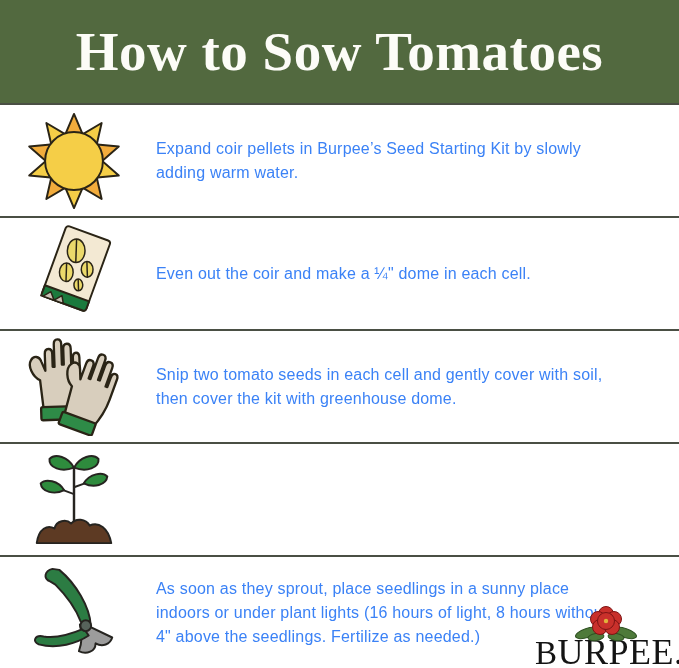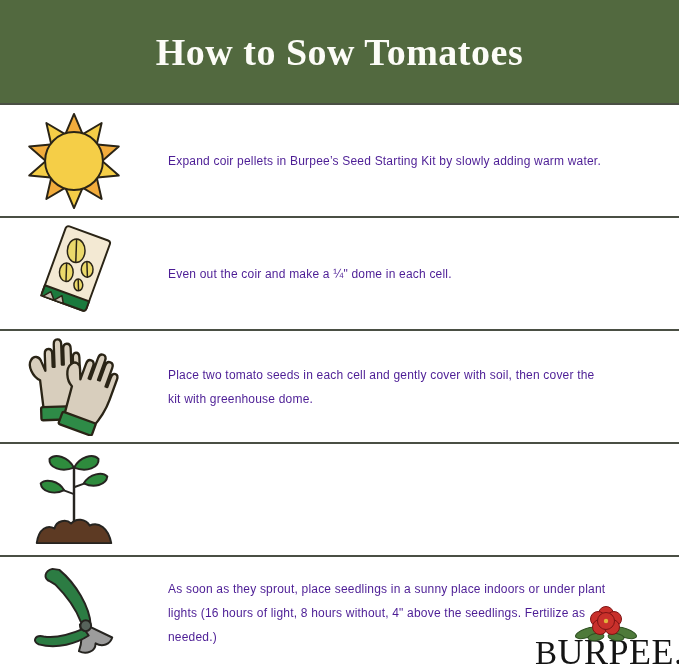--- a/index.html
+++ b/index.html
@@ -15,41 +15,41 @@
   .header {
     height: 103px;
     background: #52693F;
     display: flex; align-items: center; justify-content: center;
   }
   .header h1 {
     margin: 0;
     color: #FCFCF7;
     font-family: "Liberation Serif", serif;
     font-weight: bold;
-    font-size: 38px;
+    font-size: 55px;
     letter-spacing: 0.5px;
   }
 
   .step {
     height: 111px;
     border-top: 2px solid #4A4F44;
     display: flex; align-items: center;
     background: #ffffff;
   }
   .icon-cell {
     flex: 0 0 148px;
     display: flex; align-items: center; justify-content: center;
   }
   .icon-cell svg { width: 98px; height: 98px; display: block; }
   .text-cell {
     flex: 1;
-    margin: 12px;
+    margin: 0;
     padding: 0 58px 0 8px;
-    color: #4c1d95;
-    font-size: 12px;
+    color: #3b82f6;
+    font-size: 16px;
     line-height: 24px;
     letter-spacing: 0.2px;
   }
 
   .brand {
     position: absolute;
     right: 2px; bottom: 0;
     width: 142px; height: 64px;
     z-index: 2;
   }
@@ -134,21 +134,21 @@
             <path d="M14,82 L11,48 C3,44 -2,32 2,26 C5,21 11,22 13,28 L17,38 L17,20 C17,13 25,13 25,20 L25,34 L27,34 L27,10 C27,3 35,3 35,10 L35,32 L37,32 L37,15 C37,8 45,8 45,15 L45,36 L47,36 L47,25 C47,18 54,18 54,25 L54,48 C54,62 51,72 47,82 Z" fill="#D8CEBD" stroke="#2A2416" stroke-width="2.5" stroke-linejoin="round"></path>
             <rect x="11" y="77" width="38" height="14" rx="2" fill="#2E8B47" stroke="#2A2416" stroke-width="2.5"></rect>
           </g>
           <g transform="translate(37,7) rotate(10 28 46) scale(0.95)">
             <path d="M14,82 L11,48 C3,44 -2,32 2,26 C5,21 11,22 13,28 L17,38 L17,20 C17,13 25,13 25,20 L25,34 L27,34 L27,10 C27,3 35,3 35,10 L35,32 L37,32 L37,15 C37,8 45,8 45,15 L45,36 L47,36 L47,25 C47,18 54,18 54,25 L54,48 C54,62 51,72 47,82 Z" fill="#D8CEBD" stroke="#2A2416" stroke-width="2.5" stroke-linejoin="round"></path>
             <rect x="11" y="77" width="38" height="14" rx="2" fill="#2E8B47" stroke="#2A2416" stroke-width="2.5"></rect>
           </g>
         </g>
       </svg>
     </div>
-    <p class="text-cell">Place two tomato seeds in each cell and gently cover with soil, then cover the kit with greenhouse dome.</p>
+    <p class="text-cell">Snip two tomato seeds in each cell and gently cover with soil, then cover the kit with greenhouse dome.</p>
   </section>
 
   <section class="step">
     <div class="icon-cell">
       <svg viewBox="0 0 100 100" aria-hidden="true">
         <line x1="50" y1="80" x2="50" y2="16" stroke="#262420" stroke-width="2.5"></line>
         <line x1="50" y1="44" x2="39" y2="40" stroke="#262420" stroke-width="2"></line>
         <line x1="50" y1="37" x2="61" y2="33" stroke="#262420" stroke-width="2"></line>
         <g fill="#2E8B3D" stroke="#262420" stroke-width="2" stroke-linejoin="round">
           <path d="M50,17 C44,6 31,2 25,8 C24,17 37,22 50,17 Z"></path>

